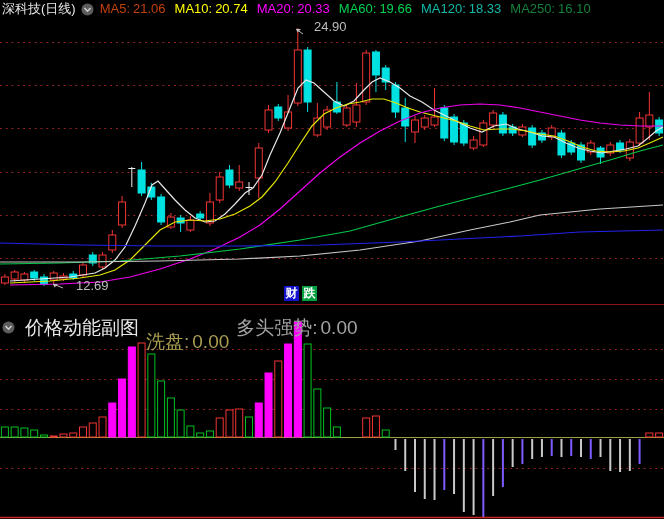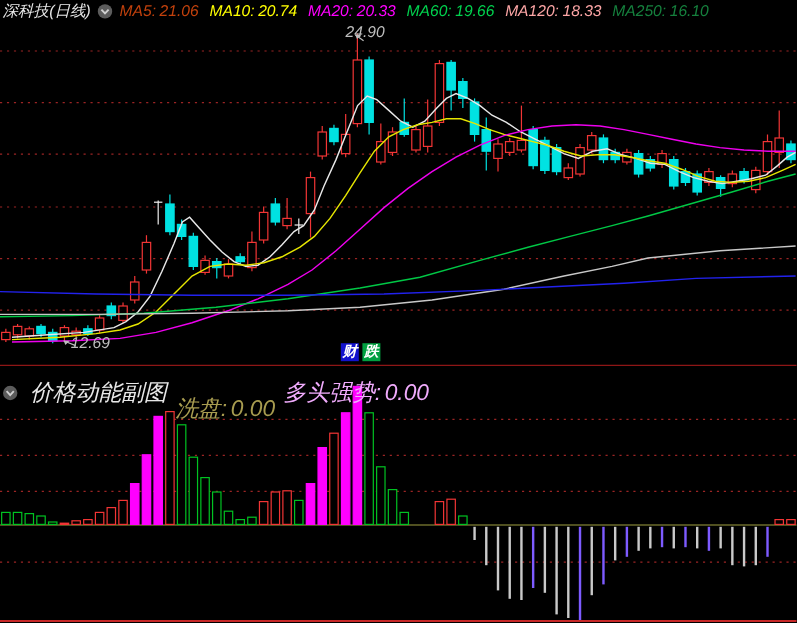--- a/index.html
+++ b/index.html
@@ -1,36 +1,36 @@
 <!DOCTYPE html>
 <html><head>
 <meta charset="utf-8">
 <style>
   html,body{margin:0;padding:0;background:#000;}
   #app{position:relative;width:664px;height:519px;background:#000;overflow:hidden;
-       font-family:"Liberation Sans","DejaVu Sans",sans-serif;font-style:italic;}
+       font-family:"Liberation Sans","DejaVu Sans",sans-serif;}
   #chart-svg{position:absolute;left:0;top:0;z-index:1;}
   .hdr{position:absolute;left:2px;top:1px;z-index:3;display:flex;align-items:center;
        font-size:13px;line-height:16px;white-space:nowrap;}
   .hdr .title{color:#e8e8e8;margin-right:5px;}
   .icon-wrap{display:inline-flex;align-items:center;margin-right:6px;}
   .ma-item{margin-right:9px;}
   .ma-item .lbl{margin-right:3px;}
   .subhdr{position:absolute;left:2px;top:305px;z-index:3;display:flex;align-items:center;
        font-size:19px;line-height:17px;white-space:nowrap;}
   .subhdr .title{color:#e8e8e8;margin:0 7px 0 4px;}
   .sub-item{margin-right:7px;}
   .sub-item .lbl{margin-right:3px;}
   .badge{position:absolute;z-index:3;width:15px;height:15px;color:#fff;font-size:12px;
        line-height:15px;text-align:center;font-weight:bold;}
   #badge-cai{left:284px;top:286px;}
   #badge-die{left:302px;top:286px;}
   .anno{position:absolute;z-index:2;font-size:13px;color:#bdbdbd;}
-  #anno-high{left:288px;top:19px;}
-  #anno-low{left:59px;top:278px;}
+  #anno-high{left:314px;top:19px;}
+  #anno-low{left:76px;top:278px;}
 </style>
 </head>
 <body>
 
 <div id="app">
 
   <svg id="chart-svg" width="664" height="519">
       <g>
         <line x1="0" x2="664" y1="42.5" y2="42.5" stroke="#9b2424" stroke-width="1" stroke-dasharray="1.8 4"></line>
         <line x1="0" x2="664" y1="85.5" y2="85.5" stroke="#9b2424" stroke-width="1" stroke-dasharray="1.8 4"></line>
@@ -281,35 +281,35 @@
     <span class="icon-wrap">
         <svg width="13" height="13" viewBox="0 0 13 13">
           <circle cx="6.5" cy="6.5" r="6" fill="#5c5c5c"></circle>
           <path d="M3.5 5 L6.5 8.2 L9.5 5" stroke="#d0d0d0" stroke-width="1.6" fill="none"></path>
         </svg>
       </span>
     <span class="ma-item" style="color: #c2410c;"><span class="lbl">MA5:</span><span class="val">21.06</span></span>
     <span class="ma-item" style="color: rgb(255, 255, 0);"><span class="lbl">MA10:</span><span class="val">20.74</span></span>
     <span class="ma-item" style="color: rgb(255, 0, 255);"><span class="lbl">MA20:</span><span class="val">20.33</span></span>
     <span class="ma-item" style="color: rgb(0, 210, 78); text-align: center;"><span class="lbl">MA60:</span><span class="val">19.66</span></span>
-    <span class="ma-item" style="color: #fca5a5;"><span class="lbl">MA120:</span><span class="val">18.33</span></span>
+    <span class="ma-item" style="color: #14b8a6;"><span class="lbl">MA120:</span><span class="val">18.33</span></span>
     <span class="ma-item" style="color: #15803d;"><span class="lbl">MA250:</span><span class="val">16.10</span></span>
   </div>
 
   <div class="badge" id="badge-cai" style="background-color: rgb(18, 18, 205);">财</div>
   <div class="badge" id="badge-die" style="background-color: rgb(0, 160, 64);">跌</div>
 
   <div class="anno" id="anno-high">24.90</div>
   <div class="anno" id="anno-low">12.69</div>
 
   <div class="subhdr">
     <span class="icon-wrap">
         <svg width="13" height="13" viewBox="0 0 13 13">
           <circle cx="6.5" cy="6.5" r="6" fill="#5c5c5c"></circle>
           <path d="M3.5 5 L6.5 8.2 L9.5 5" stroke="#d0d0d0" stroke-width="1.6" fill="none"></path>
         </svg>
       </span>
     <span class="title">价格动能副图</span>
     <span class="sub-item" style="color: rgb(168, 156, 80); margin-top: 28px;"><span class="lbl">洗盘:</span><span class="val">0.00</span></span>
-    <span class="sub-item" style="color: #f0abfc;"><span class="lbl">多头强势:</span><span class="val">0.00</span></span>
+    <span class="sub-item" style="color: #a3a3a3;"><span class="lbl">多头强势:</span><span class="val">0.00</span></span>
   </div>
 
 </div>
 
 </body></html>

